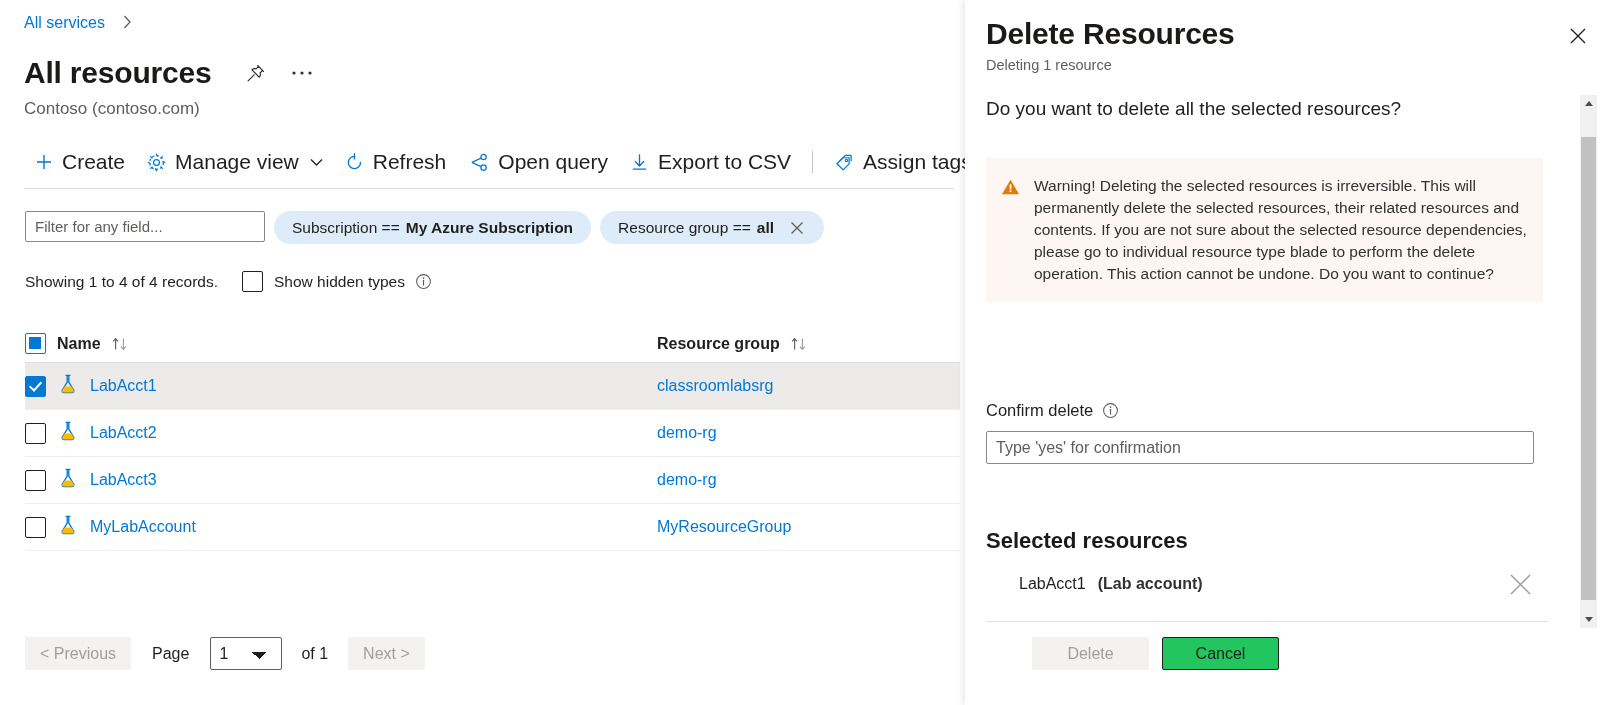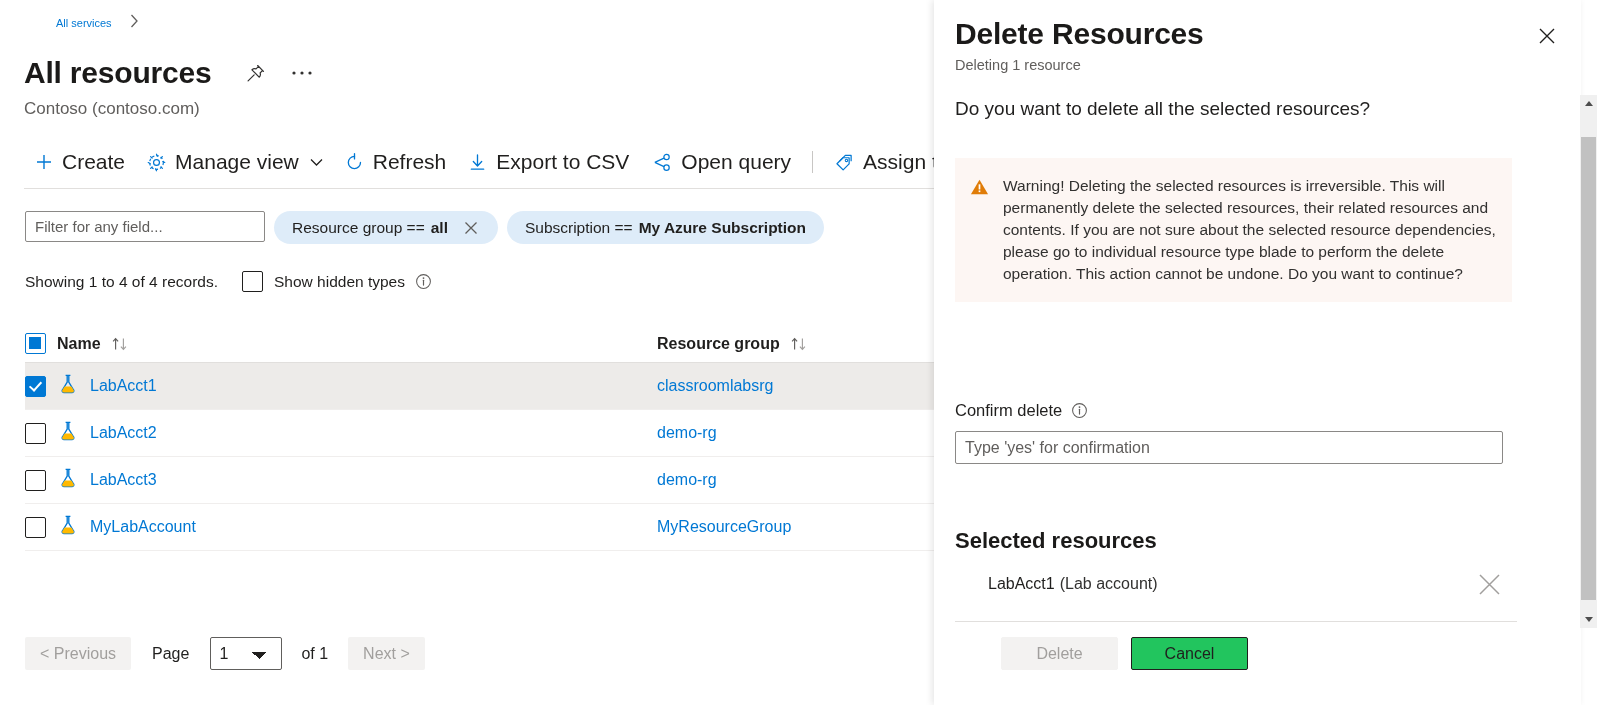--- a/index.html
+++ b/index.html
@@ -21,25 +21,24 @@
     position: absolute;
     left: 0; top: 0;
     width: 965px;
     height: 705px;
     background: #ffffff;
     overflow: hidden;
   }
   .breadcrumb {
     position: absolute;
     left: 24px; top: 14px;
-    font-size: 11px;
+    font-size: 16px;
     display: flex;
     align-items: center;
     gap: 18px;
-    margin-left: 32px;
   }
   .breadcrumb a {
     color: #0078d4;
     text-decoration: none;
     cursor: pointer;
   }
   .bc-sep {
     color: #605e5c;
     font-size: 15px;
     font-weight: 300;
@@ -278,21 +277,21 @@
       linear-gradient(45deg, transparent 50%, #201f1e 50%),
       linear-gradient(135deg, #201f1e 50%, transparent 50%);
     background-position: calc(100% - 22px) 14px, calc(100% - 15px) 14px;
     background-size: 7px 7px, 7px 7px;
     background-repeat: no-repeat;
   }
   .pg-of { margin: 0 12px 0 11px; }
   
   #delete-panel {
     position: absolute;
-    left: 934px; top: 0;
+    left: 965px; top: 0;
     width: 647px;
     height: 705px;
     background: #ffffff;
     box-shadow: -2px 0 7px rgba(0,0,0,0.10);
     box-sizing: border-box;
   }
   .panel-head {
     position: absolute;
     left: 21px; top: 14px;
     width: 600px;
@@ -377,21 +376,21 @@
   }
   .sel-item {
     position: absolute;
     left: 21px; top: 568px;
     width: 548px;
     display: flex;
     align-items: center;
     height: 32px;
   }
   .sel-item-name { font-size: 16px; color: #201f1e; margin-left: 33px; }
-  .sel-item-type { font-size: 16px; color: #323130; margin-left: 5px; }
+  .sel-item-type { font-size: 16px; color: #323130; margin-left: 12px; font-weight: bold; }
   .sel-remove {
     margin-left: auto;
     color: #a19f9d;
     display: inline-flex;
     cursor: pointer;
   }
   .footer-rule {
     position: absolute;
     left: 21px; top: 621px;
     width: 562px;
@@ -519,67 +518,67 @@
         <svg width="19" height="19" viewBox="0 0 20 20">
           <path d="M16.3 10 A6.4 6.4 0 1 1 10 3.6" stroke="#0078d4" stroke-width="1.4" fill="none" stroke-linecap="round"></path>
           <path d="M10 0.8 L10 6.2" stroke="#0078d4" stroke-width="1.4" stroke-linecap="round"></path>
         </svg>
       </span>
       <span>Refresh</span>
     </button>
 
     <button class="cmd">
       <span class="ic">
-        <svg width="19" height="19" viewBox="0 0 20 20">
-          <path d="M10 2 V13.2 M5.6 9 L10 13.6 L14.4 9 M3.5 17 H16.5" stroke="#0078d4" stroke-width="1.4" fill="none" stroke-linecap="round" stroke-linejoin="round"></path>
-        </svg>
-      </span>
-      <span>Export to CSV</span>
-    </button>
-
-    <button class="cmd">
-      <span class="ic">
         <svg width="21" height="19" viewBox="0 0 22 20">
           <circle cx="16.3" cy="4.2" r="2.8" stroke="#0078d4" stroke-width="1.3" fill="none"></circle>
           <circle cx="16.3" cy="15.4" r="2.8" stroke="#0078d4" stroke-width="1.3" fill="none"></circle>
           <path d="M13.6 5.4 L4 9.9 M13.6 14.3 L4 9.9" stroke="#0078d4" stroke-width="1.3" fill="none"></path>
         </svg>
       </span>
       <span>Open query</span>
+    </button>
+
+    <button class="cmd">
+      <span class="ic">
+        <svg width="19" height="19" viewBox="0 0 20 20">
+          <path d="M10 2 V13.2 M5.6 9 L10 13.6 L14.4 9 M3.5 17 H16.5" stroke="#0078d4" stroke-width="1.4" fill="none" stroke-linecap="round" stroke-linejoin="round"></path>
+        </svg>
+      </span>
+      <span>Export to CSV</span>
     </button>
 
     <div class="cmd-divider"></div>
 
     <button class="cmd">
       <span class="ic">
         <svg width="20" height="19" viewBox="0 0 20 20">
           <path d="M2.6 11.3 L8.9 5 H15.4 V11.5 L9.1 17.8 Z" stroke="#0078d4" stroke-width="1.3" fill="none" stroke-linejoin="round"></path>
           <path d="M5.4 8.5 L11.4 2.5 H17.5 V8.6" stroke="#0078d4" stroke-width="1.3" fill="none" stroke-linejoin="round"></path>
           <circle cx="12.6" cy="7.8" r="1.3" stroke="#0078d4" stroke-width="1.1" fill="none"></circle>
         </svg>
       </span>
       <span>Assign tags</span>
     </button>
   </div>
   <div class="toolbar-rule"></div>
 
   <div class="filter-row">
     <input id="filter-input" type="text" placeholder="Filter for any field..." style="">
     <div class="pill">
+      <span>Subscription ==</span>
+      <b>My Azure Subscription</b>
+    </div>
+    <div class="pill">
       <span>Resource group ==</span>
       <b>all</b>
       <span class="pill-x">
         <svg width="18" height="18" viewBox="0 0 18 18">
             <path d="M3.5 3.5 L14.5 14.5 M14.5 3.5 L3.5 14.5" stroke="#605e5c" stroke-width="1.3"></path>
           </svg>
       </span>
-    </div>
-    <div class="pill">
-      <span>Subscription ==</span>
-      <b>My Azure Subscription</b>
     </div>
   </div>
 
   <div class="records-row">
     <span class="records-text">Showing 1 to 4 of 4 records.</span>
     <span class="sq-checkbox"></span>
     <span class="hidden-types-label">Show hidden types</span>
     <span class="info-ic">
       <svg width="17" height="17" viewBox="0 0 18 18">
         <circle cx="9" cy="9" r="7.3" stroke="#605e5c" stroke-width="1.1" fill="none"></circle>

